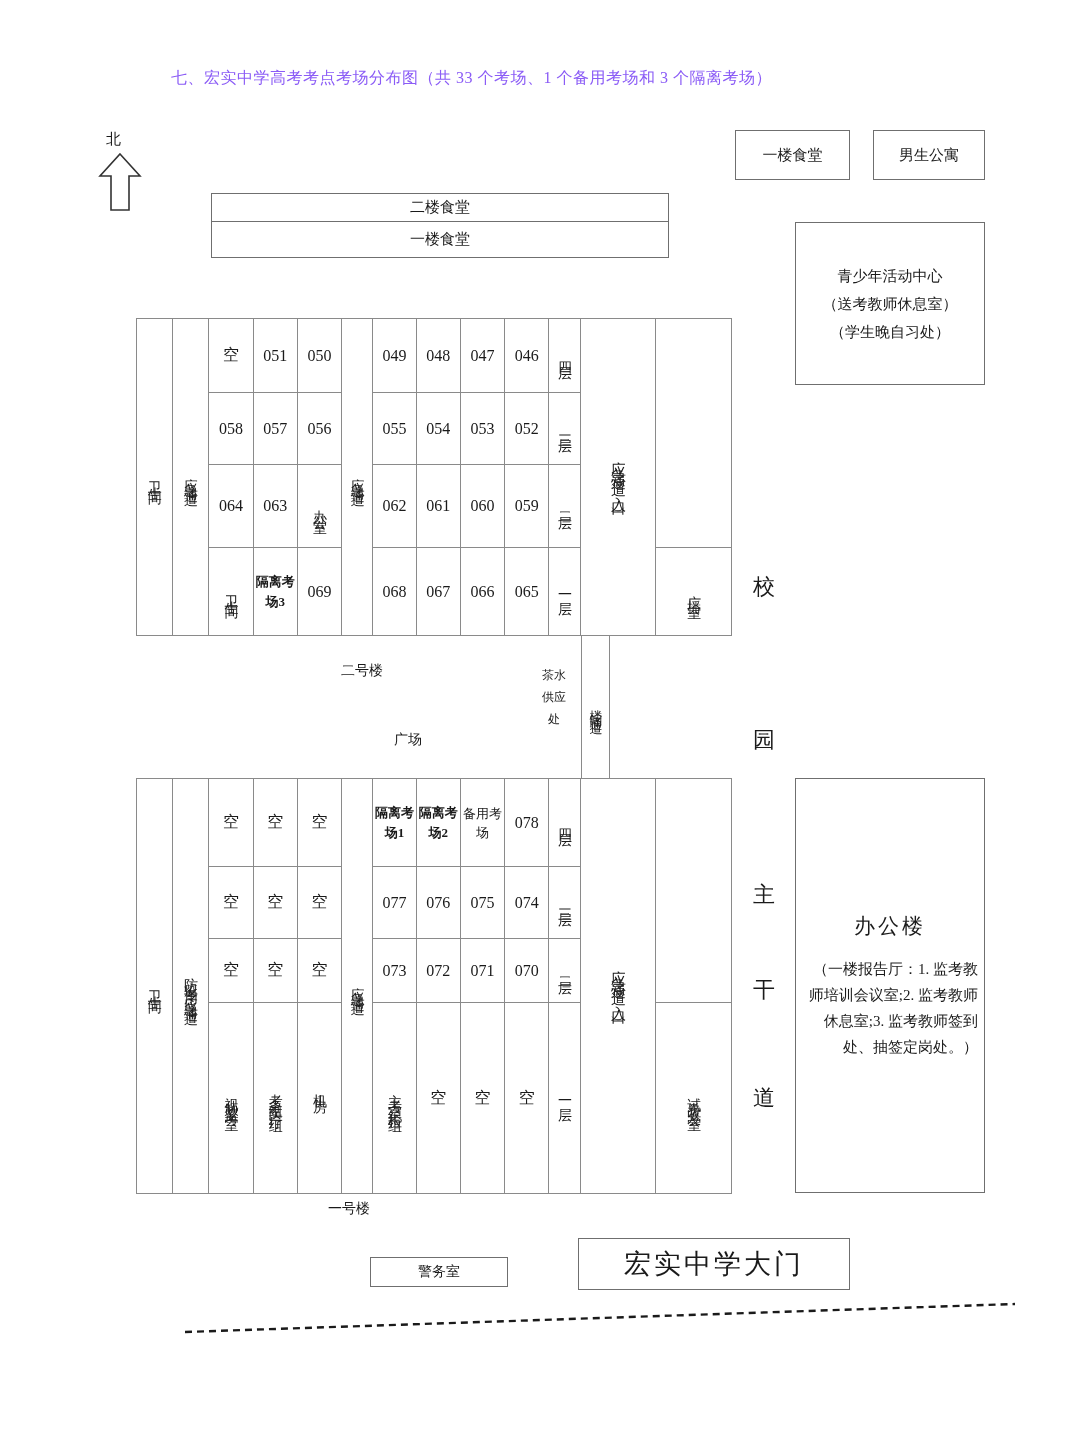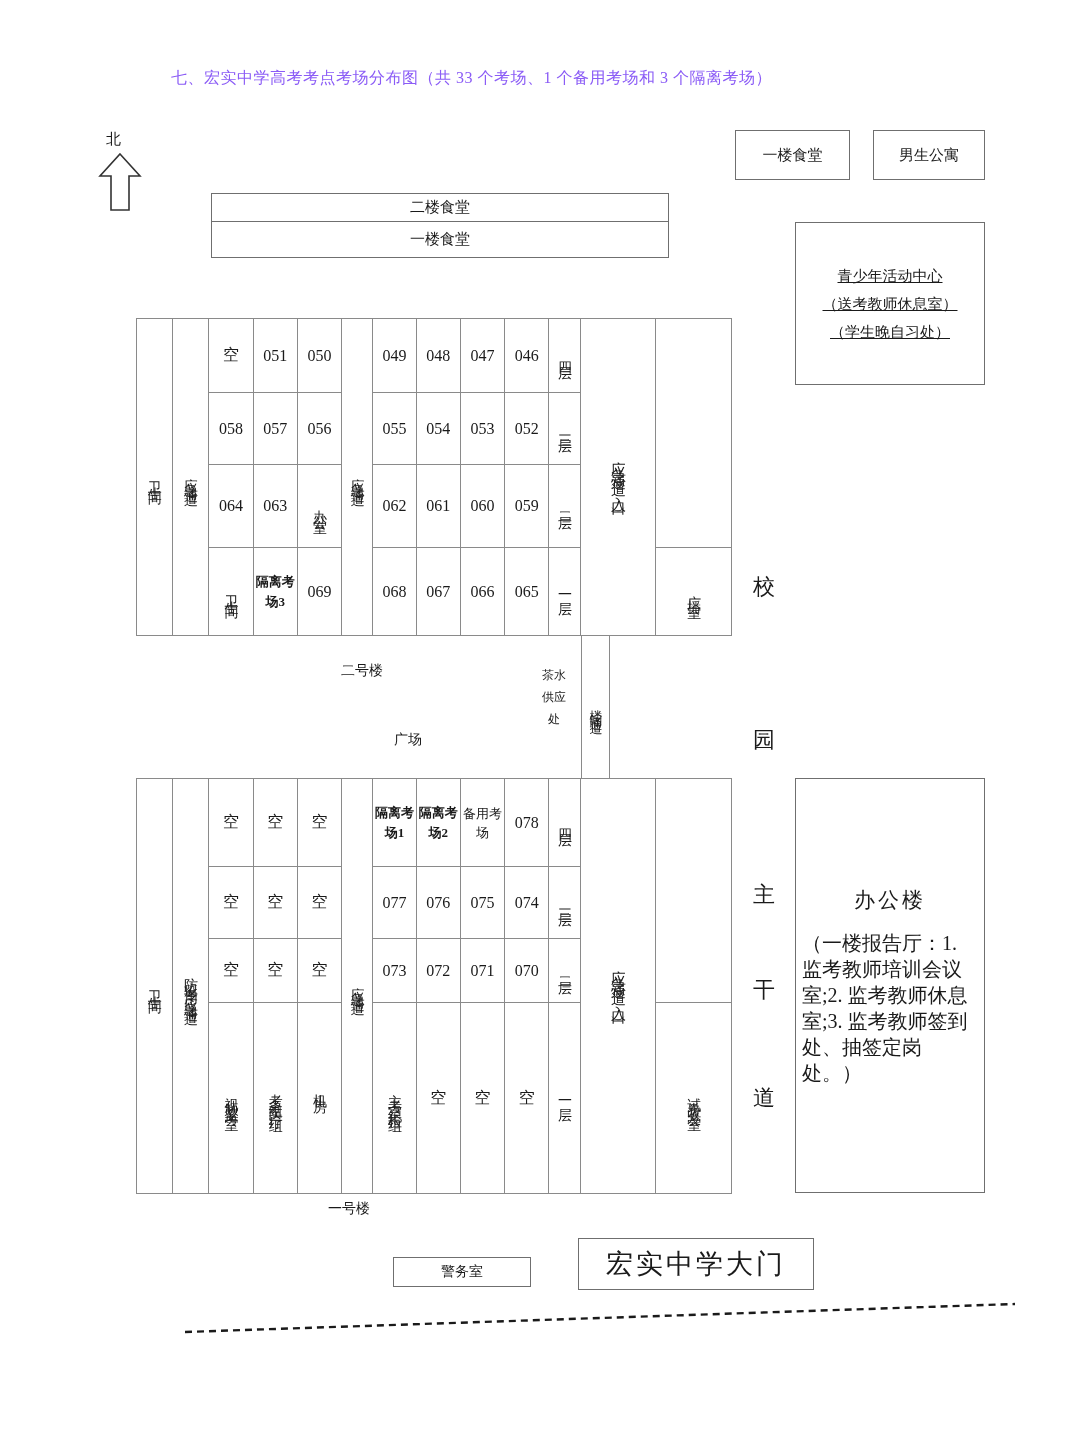--- a/index.html
+++ b/index.html
@@ -34,36 +34,36 @@
   .grid td.blank{border:1px solid #8a8a8a;}
 
   
   .vtext{display:inline-block;writing-mode:vertical-rl;text-orientation:upright;}
 
   
   .lbl{position:absolute;font-size:14px;white-space:nowrap;}
   .big-v{position:absolute;font-size:22px;}
 
   
-  #gate{left:578px;top:1238px;width:236px;height:52px;font-size:27px;
+  #gate{left:578px;top:1238px;width:272px;height:52px;font-size:27px;
         letter-spacing:3px;}
-  #police{left:393px;top:1257px;width:138px;height:30px;font-size:14px;}
+  #police{left:370px;top:1257px;width:138px;height:30px;font-size:14px;}
 
   
   #road{left:185px;top:1300px;width:830px;height:40px;}
 
   
   #office{left:795px;top:778px;width:190px;height:415px;
           border:1px solid #6f6f6f;display:flex;flex-direction:column;
           align-items:center;justify-content:center;}
   #office .ttl{font-size:21px;letter-spacing:3px;margin-bottom:16px;}
-  #office .sub{font-size:20px;line-height:26px;text-align:left;
+  #office .sub{font-size:15px;line-height:26px;text-align:right;
                padding:0 6px;letter-spacing:0px;}
 
-  #youth{left:795px;top:222px;width:190px;height:163px;text-decoration:underline;}
+  #youth{left:795px;top:222px;width:190px;height:163px;}
   #youth .l1{font-size:15px;line-height:28px;}
 </style>
 </head>
 <body>
 
 <div class="abs" id="title">七、宏实中学高考考点考场分布图（共 33 个考场、1 个备用考场和 3 个隔离考场）</div>
 
 <div class="abs" id="north-label">北</div>
 <svg class="abs" id="north-arrow" viewBox="0 0 44 60">
   <polygon points="22,2 42,24 31,24 31,58 13,58 13,24 2,24" fill="#ffffff" stroke="#333" stroke-width="1.6"></polygon>

